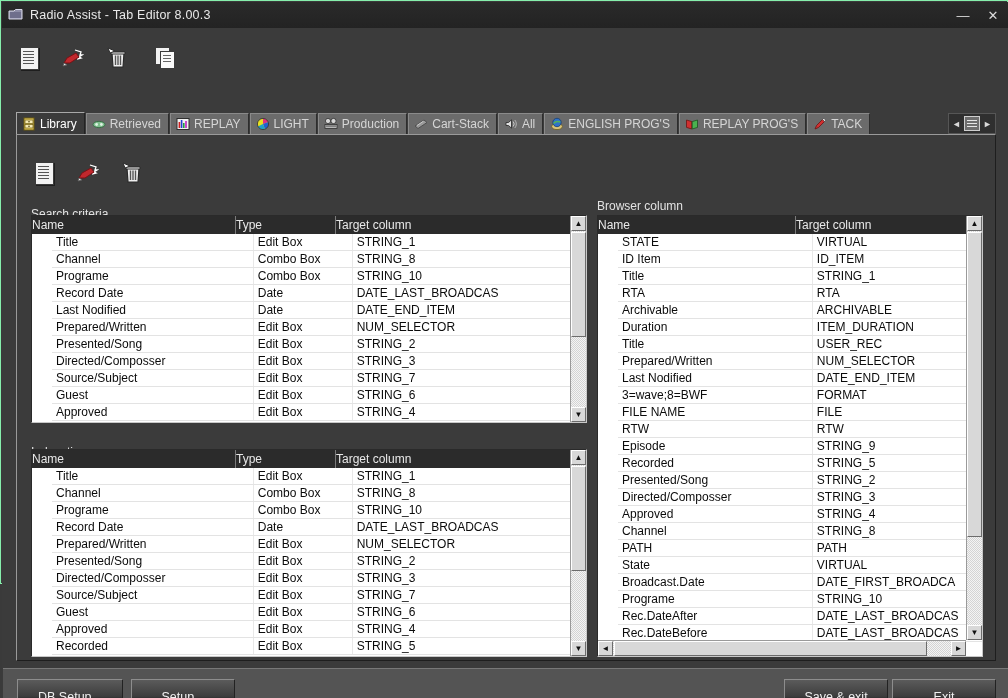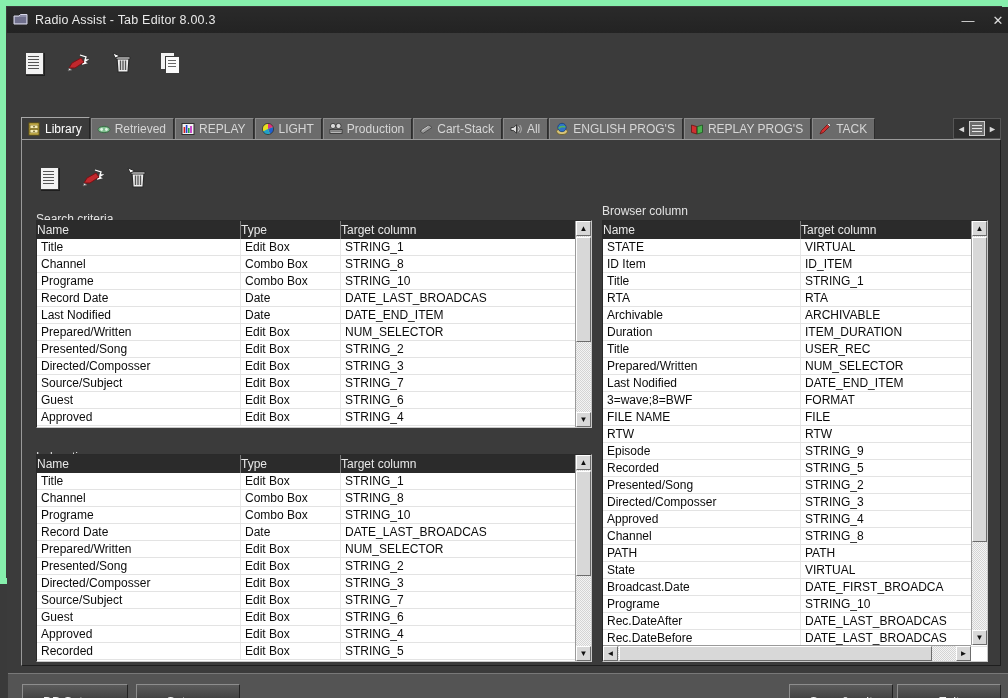--- a/index.html
+++ b/index.html
@@ -8,21 +8,21 @@
     background:#3a3a3a;
     font-family:"Liberation Sans", sans-serif;
     font-size:12px;
     -webkit-font-smoothing:none;
   }
 
   
   #app-window{
     position:absolute;left:0;top:0;width:1008px;height:584px;
     background:#3a3a3a;
-    border:6px solid #86efac;
+    border:1px solid #86efac;
     box-sizing:border-box;
   }
 
   
   #title-bar{
     position:absolute;left:1px;top:1px;width:1006px;height:26px;
     background:linear-gradient(to bottom,#2a2a2a 0%,#232323 100%);
     display:flex;align-items:center;
   }
   #title-icon{
@@ -137,21 +137,21 @@
     box-sizing:border-box;
   }
   .grid-head{
     display:flex;height:18px;background:#2b2b2b;color:#e8e8e8;
     font-size:12px;align-items:center;box-sizing:border-box;
   }
   .grid-head .hc{
     height:18px;line-height:18px;box-sizing:border-box;
     border-right:1px solid #7a7a7a;overflow:hidden;white-space:nowrap;
   }
-  .grid-body{overflow:hidden;}
+  .grid-body{overflow:hidden;margin-left:20px;}
   .grow{display:flex;height:17px;box-sizing:border-box;border-bottom:1px solid #e3e3e3;}
   .grow .gc{
     height:16px;line-height:16px;padding-left:4px;box-sizing:border-box;
     color:#0b0b0b;font-size:12px;white-space:nowrap;overflow:hidden;
     border-right:1px solid #e8e8e8;
   }
 
   
   .vscroll{
     position:absolute;top:0;right:0;width:16px;bottom:0;

